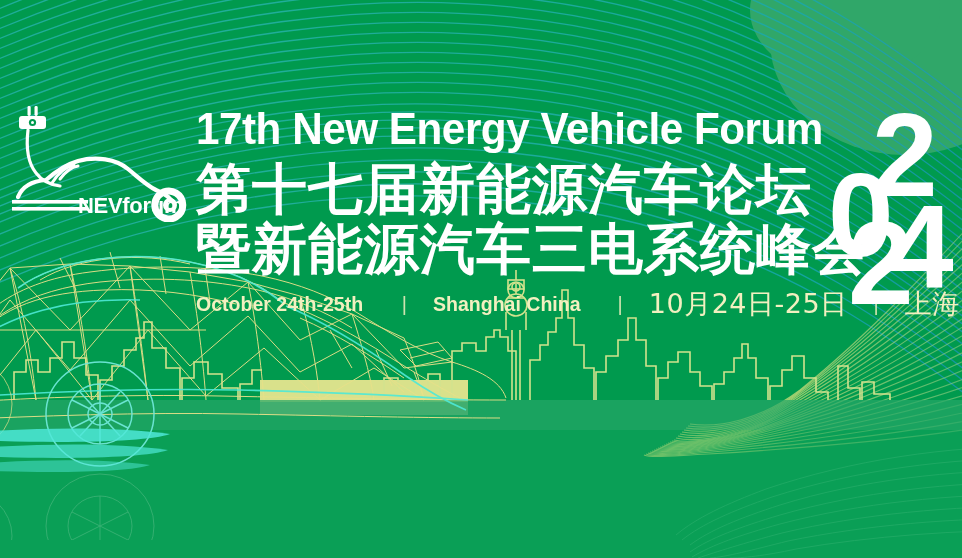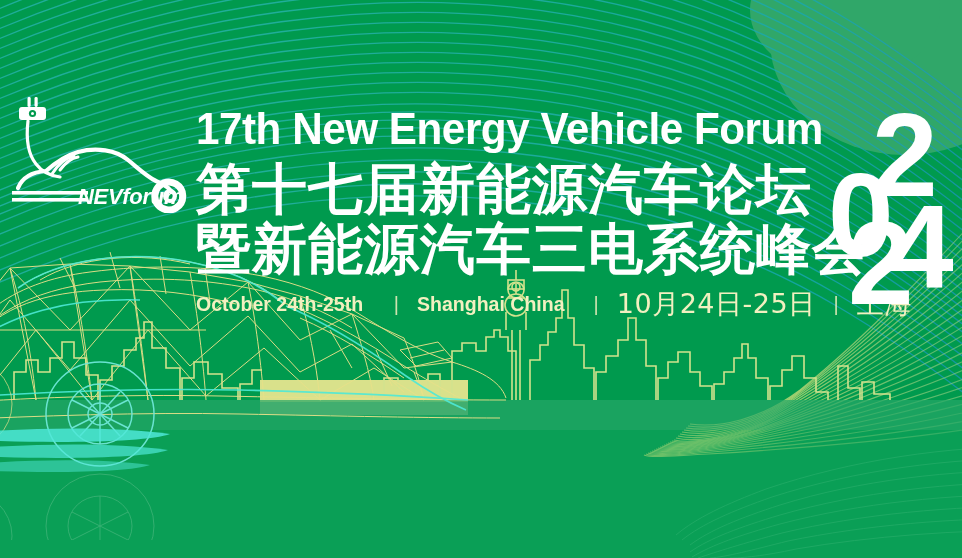--- a/index.html
+++ b/index.html
@@ -8,21 +8,21 @@
     position:relative;
     width:962px;height:558px;
     overflow:hidden;
     background:#009a4e;
     font-family:"Liberation Sans","DejaVu Sans",sans-serif;
   }
   .layer{position:absolute;inset:0;}
   svg.layer{display:block;}
 
   
-  #logo-block{position:absolute;left:4px;top:78px;width:190px;height:135px;font-style:italic;}
+  #logo-block{position:absolute;left:4px;top:87px;width:190px;height:135px;}
 
   
   #headline{
     position:absolute;left:196px;top:104px;width:640px;
     text-align:left;
   }
   #title-en{
     font-family:"Liberation Sans Narrow","Liberation Sans",sans-serif;
     font-weight:bold;
     font-size:44px;
@@ -42,21 +42,21 @@
     font-size:55px;
     letter-spacing:1px;
   }
   #title-cn-1{margin-top:4px;}
   #title-cn-2{margin-top:-2px;}
 
   #meta-row{
     margin-top:6px;
     display:flex;
     align-items:center;
-    gap:8px;
+    gap:16px;
     white-space:nowrap;
     color:#f2f0c0;
   }
   .meta-en{
     font-family:"Liberation Sans Narrow","Liberation Sans",sans-serif;
     font-weight:bold;
     font-size:21px;
     letter-spacing:0px;
     transform:scaleX(0.93);
     transform-origin:left center;

